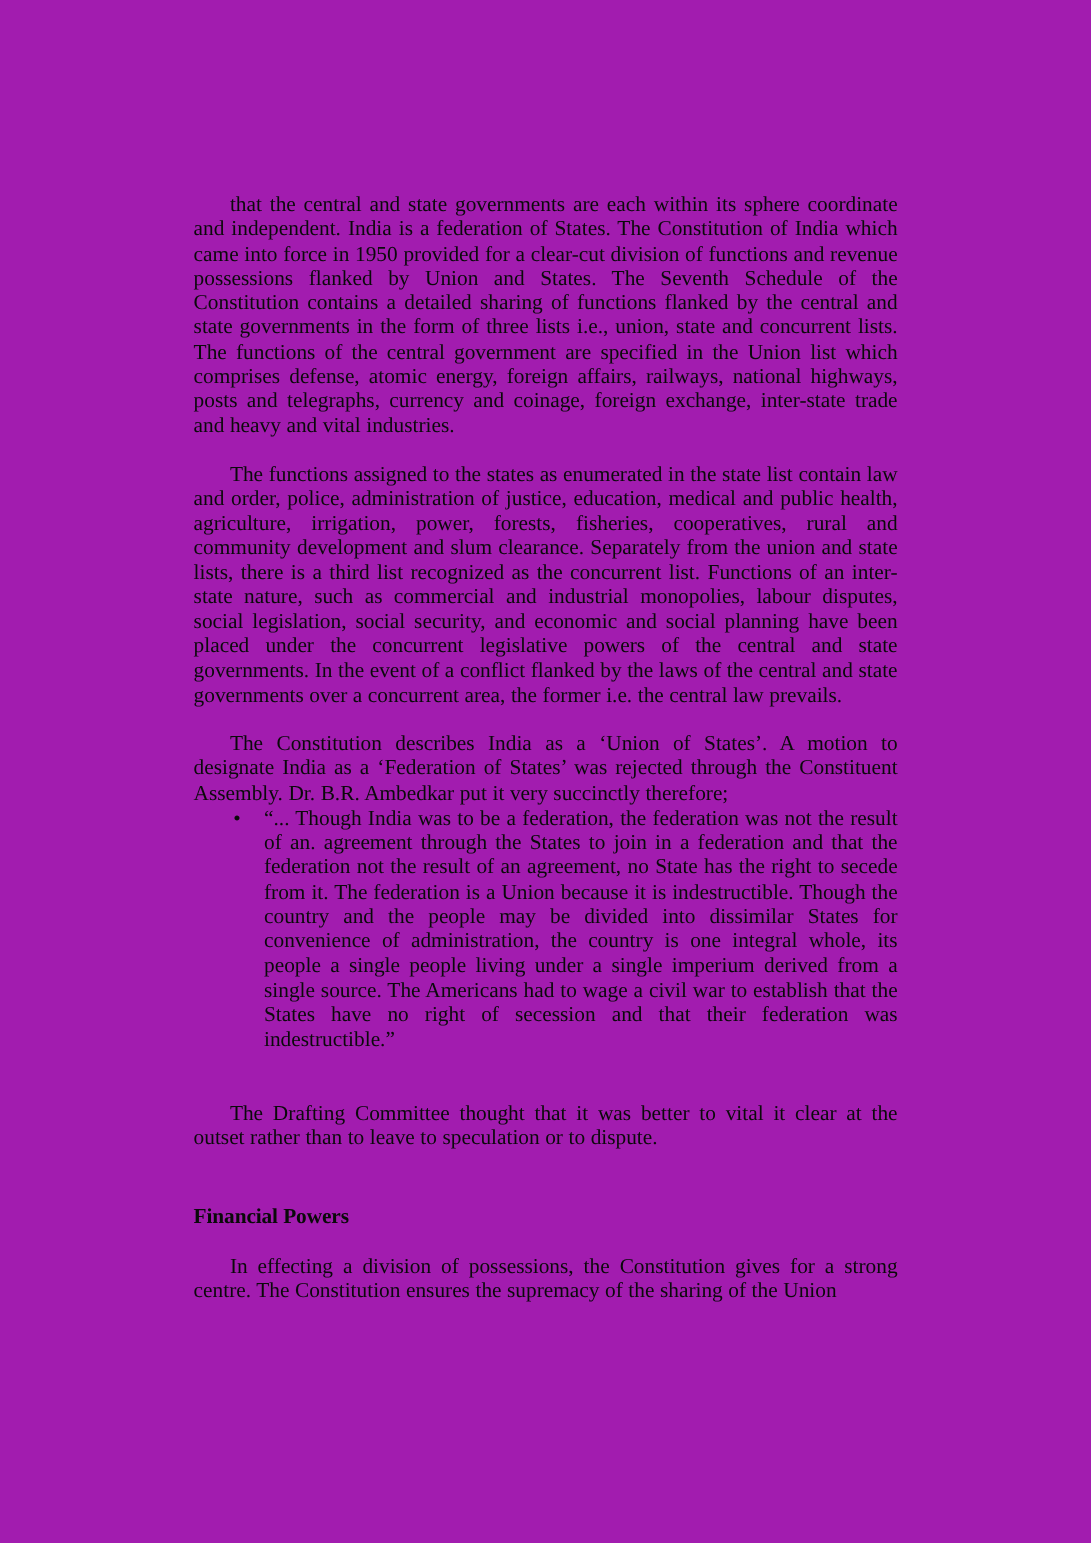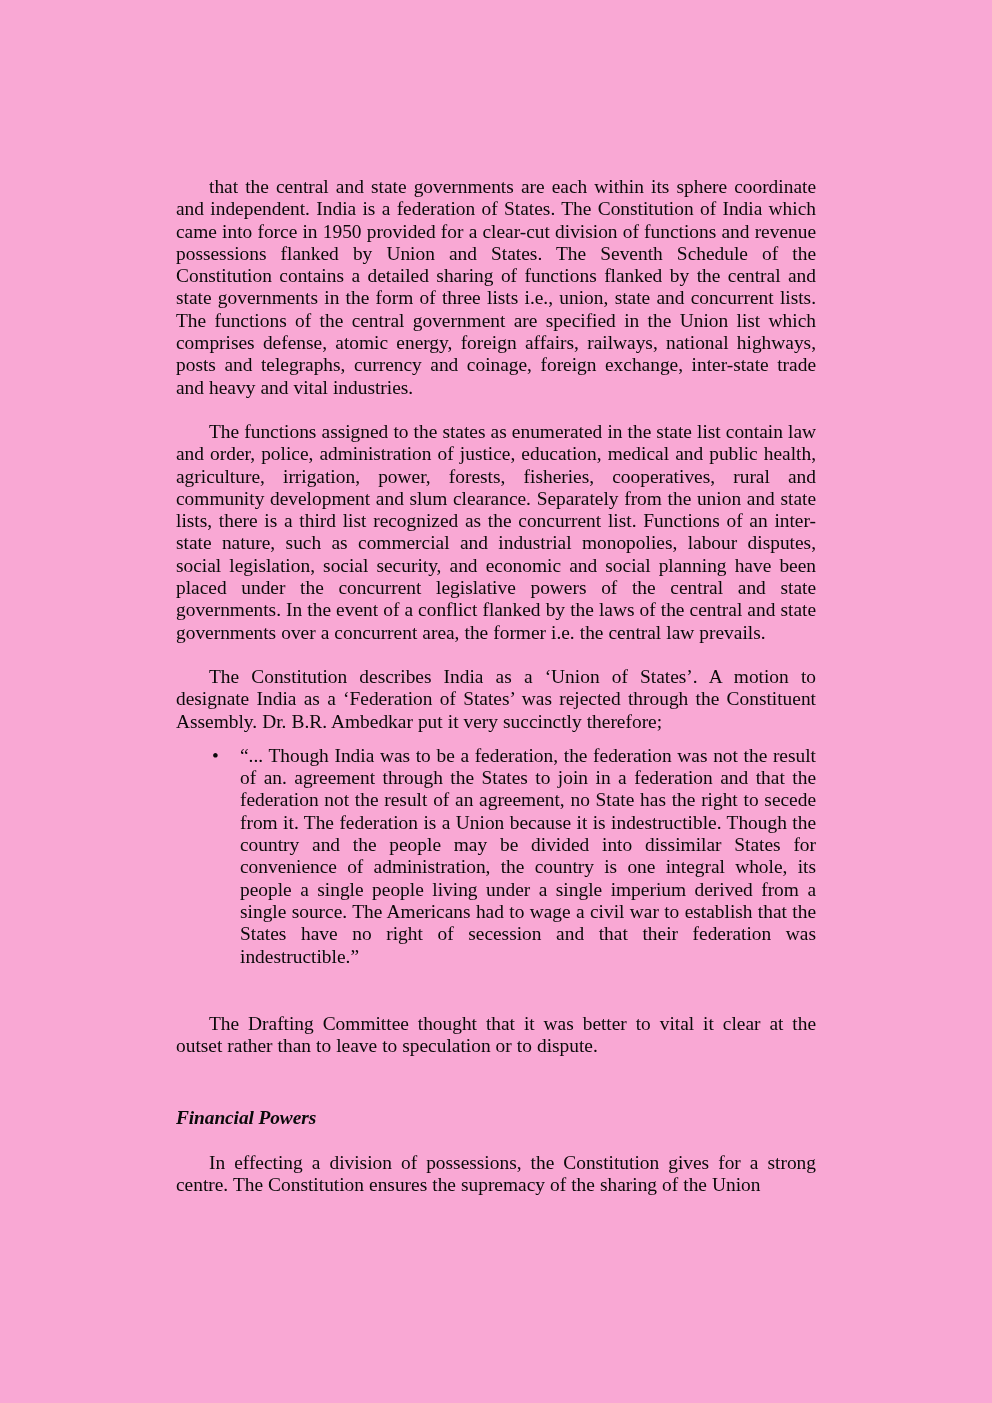--- a/index.html
+++ b/index.html
@@ -14,39 +14,39 @@
     font-family: "Liberation Serif", "DejaVu Serif", serif;
     color: #0a0a0a;
     -webkit-font-smoothing: antialiased;
   }
   .page {
     position: absolute;
     left: 0;
     top: 0;
     width: 992px;
     height: 1403px;
-    background: #f9a8d4;
+    background: #a21caf;
     overflow: hidden;
   }
   .content {
     position: absolute;
     left: 176px;
     top: 176px;
     width: 640px;
   }
   p.body-par {
     margin: 0 0 22px 0;
     font-size: 19.4px;
     line-height: 22.3px;
     text-align: justify;
     text-indent: 33px;
     word-spacing: 0.2px;
   }
   p.body-par.tight-bottom {
-    margin-bottom: 12px;
+    margin-bottom: 1px;
   }
   
   ul.quote-list {
     list-style: none;
     margin: 0;
     padding: 0;
   }
   ul.quote-list li {
     position: relative;
     margin: 0;
@@ -64,21 +64,20 @@
   }
   .quote-block-wrap {
     margin-top: 0;
     margin-bottom: 45px;
   }
   h2.section-heading {
     margin: 0 0 22px 0;
     font-size: 19.4px;
     line-height: 22.3px;
     font-weight: bold;
-    font-style: italic;
     text-align: left;
     text-indent: 0;
     letter-spacing: -0.1px;
   }
   .heading-gap {
     height: 28px;
   }
 </style>
 </head>
 <body>

